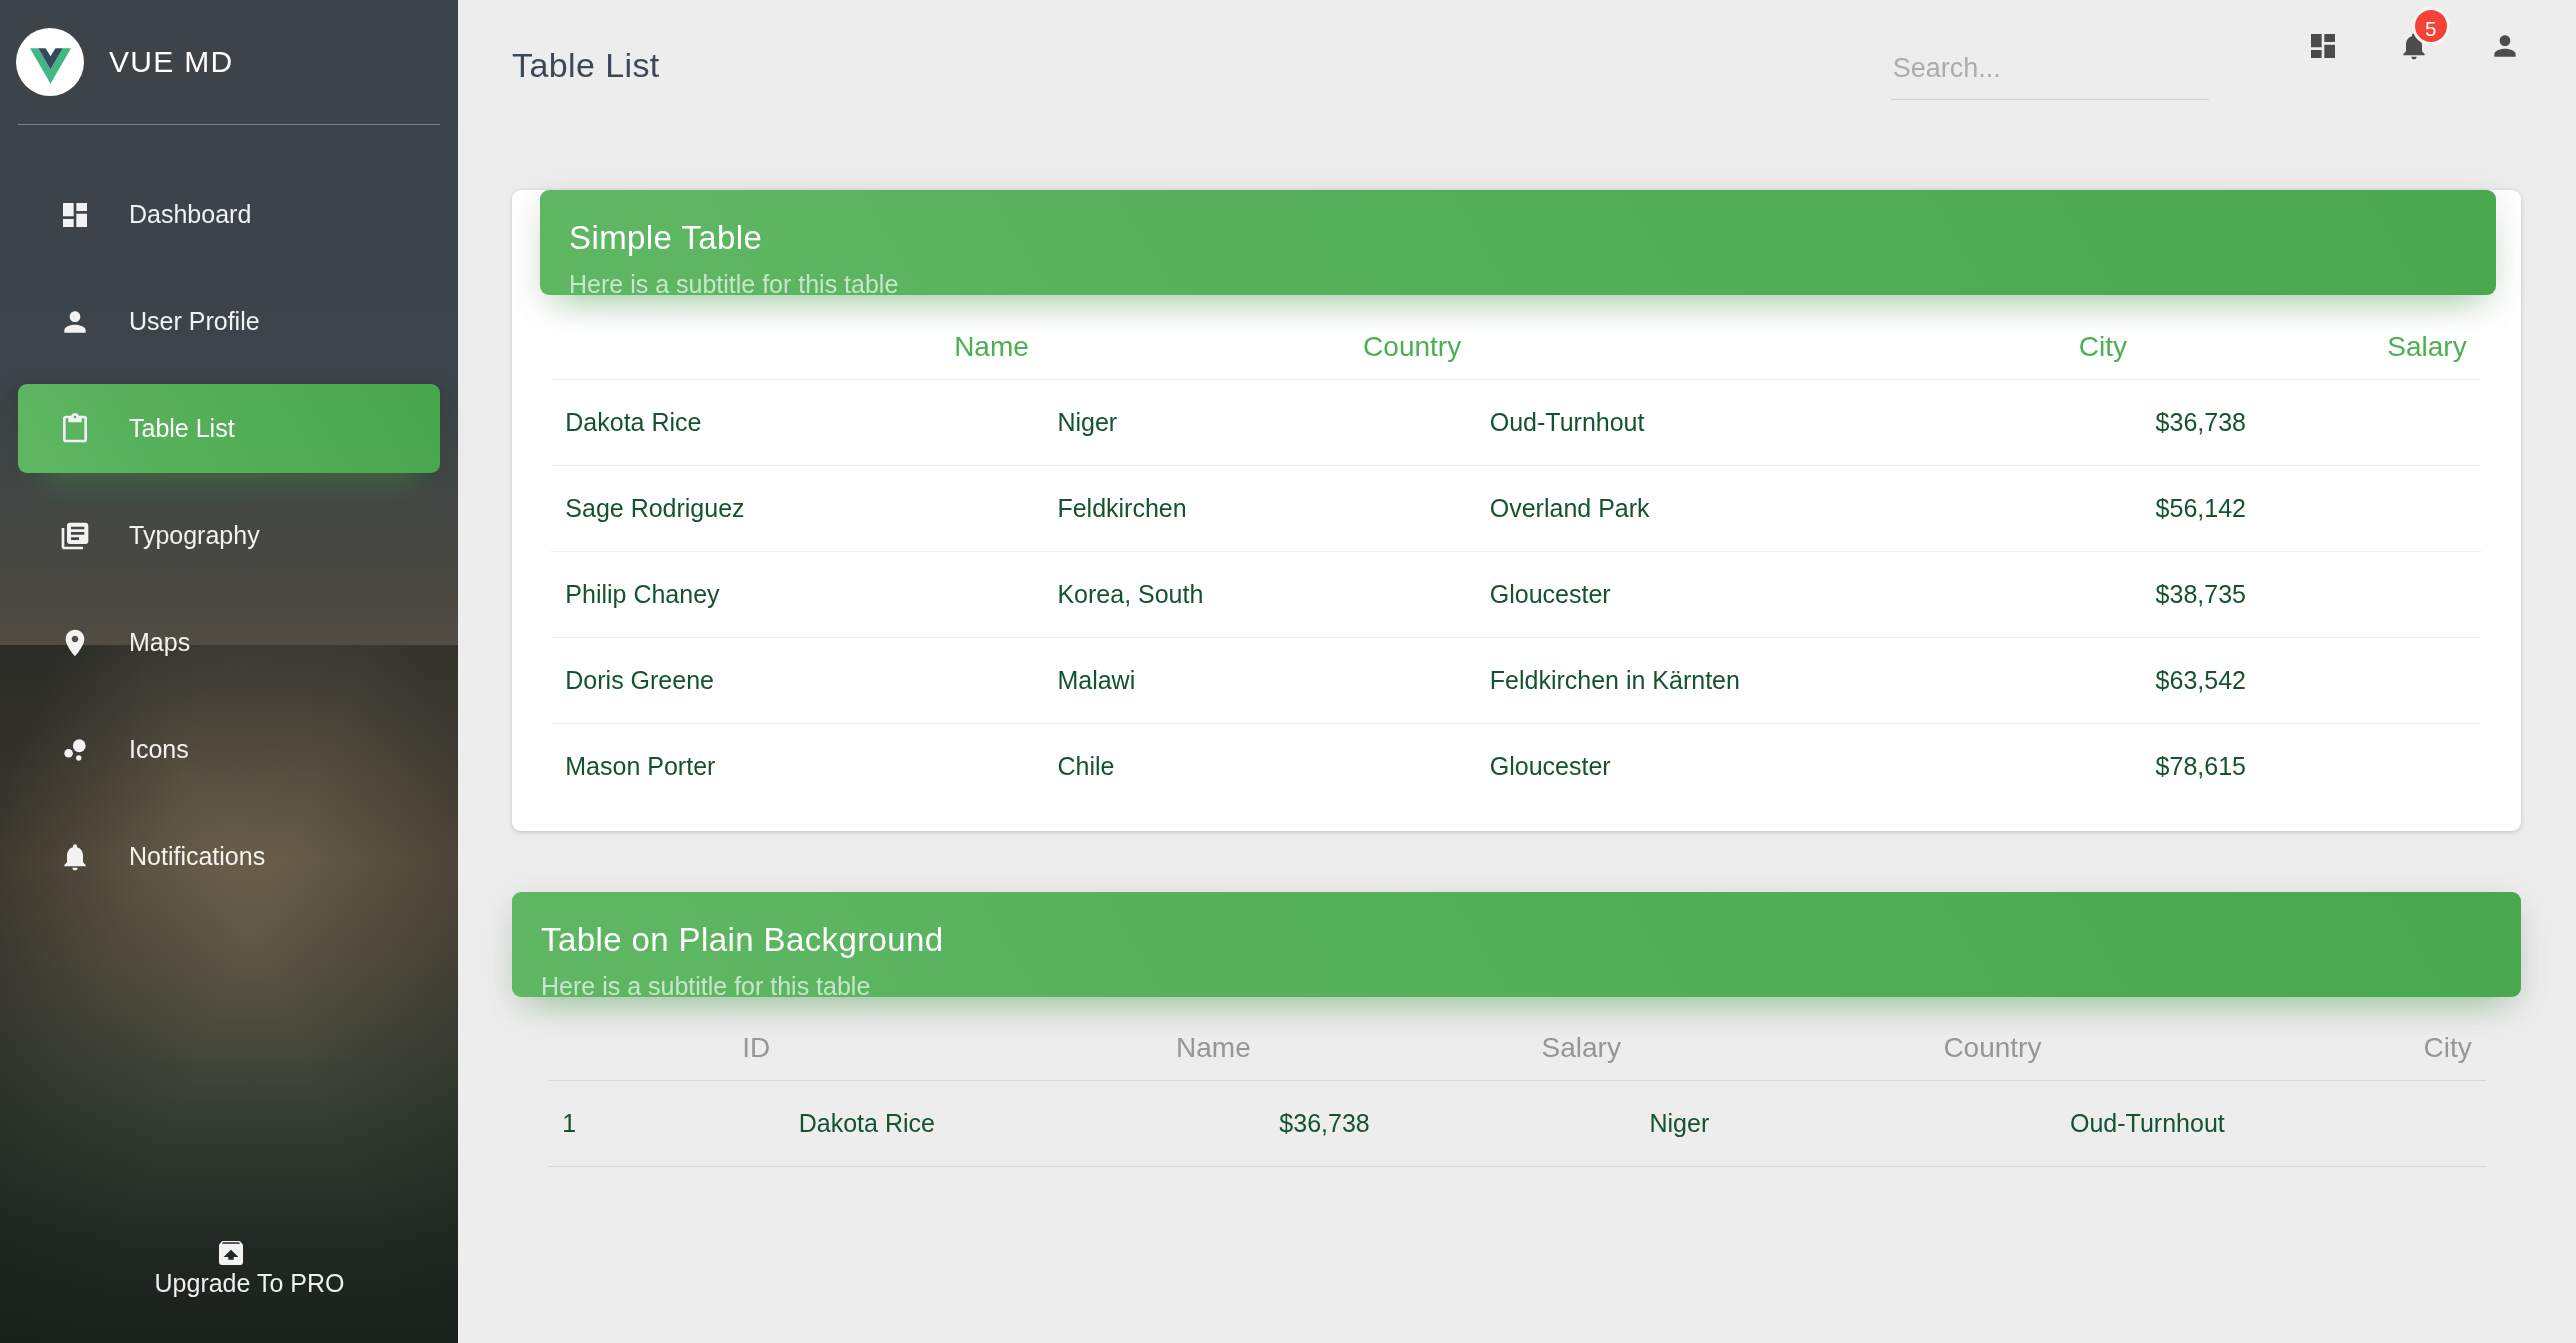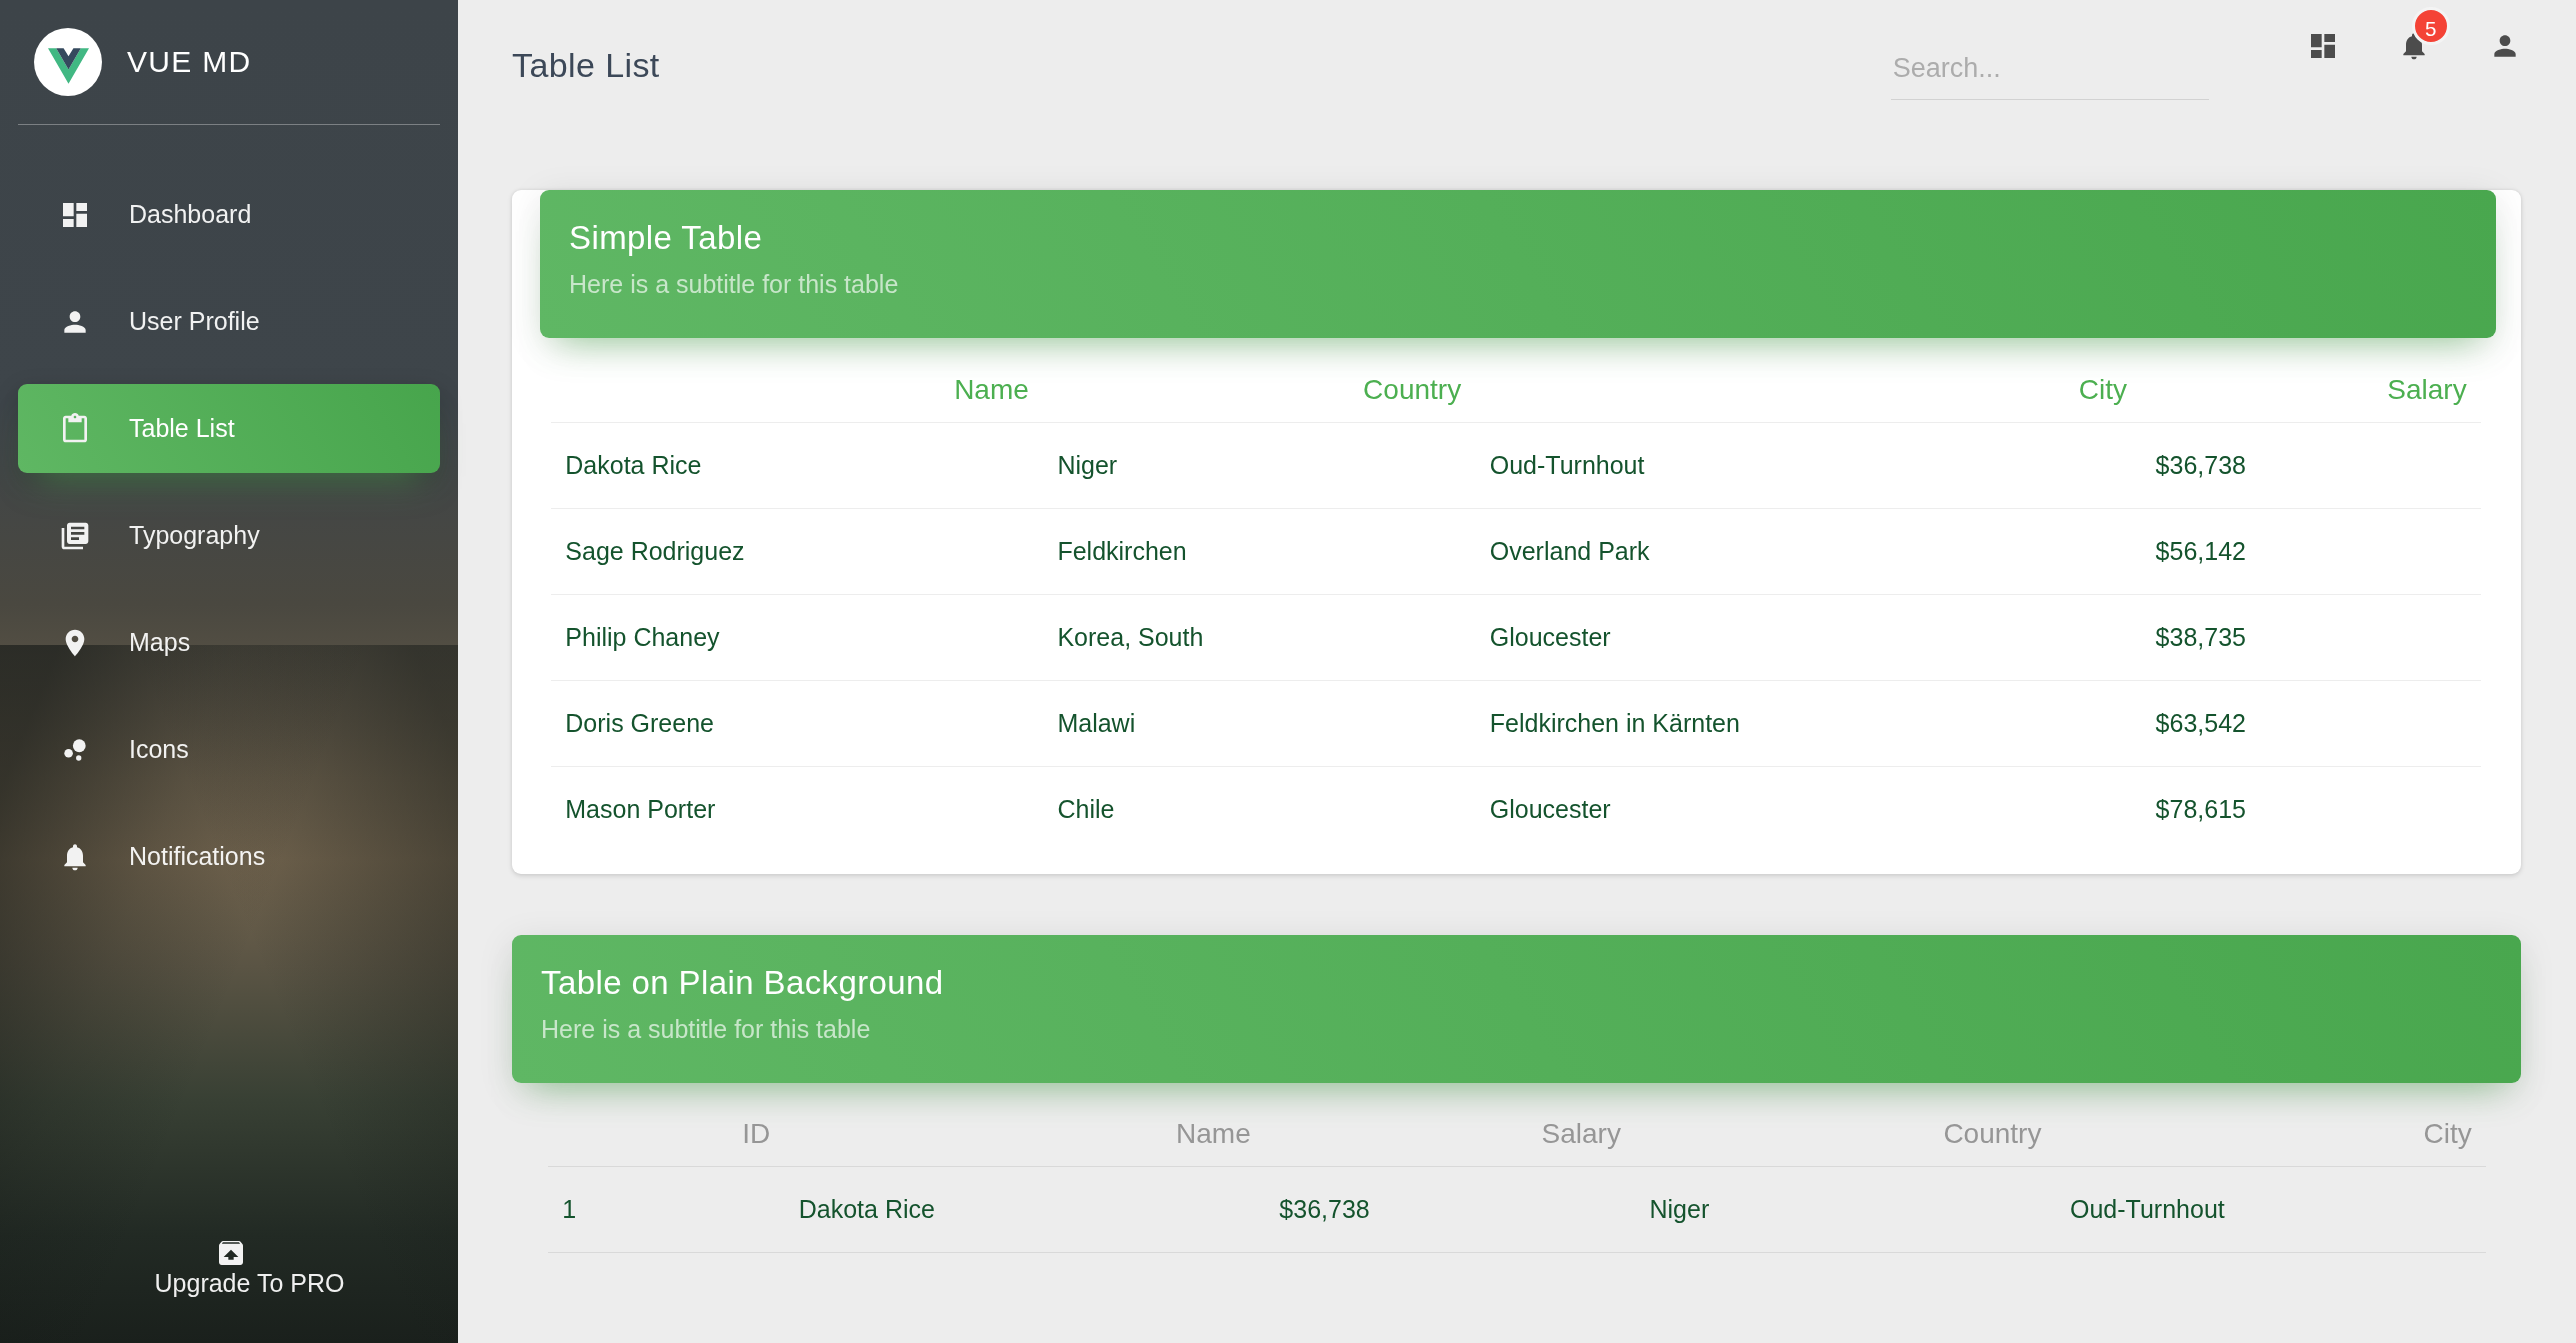--- a/index.html
+++ b/index.html
@@ -10,21 +10,21 @@
   
   .sidebar{position:absolute;left:0;top:0;bottom:0;width:458px;z-index:5;
     background-color:#3d4449;
     background-image:
       linear-gradient(112deg, rgba(20,24,22,.62) 8%, rgba(20,24,22,.22) 32%, rgba(20,24,22,0) 50%),
       linear-gradient(248deg, rgba(22,26,23,.5) 6%, rgba(22,26,23,0) 44%),
       linear-gradient(180deg, #3d4449 0%, #3e454a 30%, #4a4840 45%, #6a5f4c 58%, #73654f 64%, #5a5444 72%, #384034 82%, #222a24 92%, #1a201c 100%);
     background-size:100% 52%,100% 52%,100% 100%;
     background-position:left bottom,right bottom,top;
     background-repeat:no-repeat;}
-  .brand{height:124px;display:flex;align-items:center;padding-left:34px;}
+  .brand{height:124px;display:flex;align-items:center;padding-left:16px;}
   .logo-circle{width:68px;height:68px;border-radius:50%;background:#fff;
     display:flex;align-items:center;justify-content:center;flex:none;}
   .logo-circle svg{width:41px;height:36px;margin-top:7.2px;}
   .brand-name{color:#fff;font-size:30px;letter-spacing:1.3px;margin-left:25px;}
   .sidebar-hr{border-bottom:1.3px solid rgba(255,255,255,.32);margin:0 18px;}
   .nav{margin-top:45px;}
   .nav-item{display:flex;align-items:center;height:89px;margin:0 18px 18px 18px;
     border-radius:9px;padding-left:41px;color:rgba(255,255,255,.93);
     font-size:25px;cursor:pointer;text-decoration:none;}
   .nav-item .ico{width:32px;height:32px;margin-right:38px;flex:none;color:#f2f2f2;}
@@ -46,21 +46,21 @@
   .tb-btn{position:relative;width:32px;height:32px;margin-left:59px;border:none;
     background:none;padding:0;color:#4c4c4c;cursor:pointer;}
   .tb-btn svg{width:32px;height:32px;display:block;}
   .badge{position:absolute;top:-23px;right:-19.7px;width:38px;height:38px;
     border-radius:50%;background:#f44336;color:#fff;font-size:20.6px;line-height:38px;
     text-align:center;border:3.6px solid #f4f4f4;font-family:inherit;}
 
   
   .card{position:relative;background:#fff;border-radius:9px;margin-top:94px;
     padding-bottom:21.5px;box-shadow:0 1.8px 5.4px rgba(0,0,0,.13),0 0 3.6px rgba(0,0,0,.05);}
-  .card-head{height:148px;border-radius:9px;
+  .card-head{height:105px;border-radius:9px;
     background:linear-gradient(60deg,#5fb764,#49a74e);
     box-shadow:0 21.5px 36px -19.7px rgba(76,175,80,.55),0 7.2px 36px 0 rgba(0,0,0,.10);
     padding:29px 0 0 29px;}
   .card > .card-head{margin:-34px 25px 0 28px;}
   .card-head h2{margin:0;color:#fff;font-size:33px;font-weight:400;letter-spacing:0.4px;}
   .card-head p{margin:13.4px 0 0 0;color:rgba(255,255,255,.66);font-size:25px;font-weight:400;}
 
   table{border-collapse:collapse;table-layout:fixed;}
   th{text-align:right;font-weight:400;padding:19.7px 14.3px 0 14.3px;height:84px;vertical-align:middle;}
   td{padding:0 14.3px;height:86px;vertical-align:middle;font-size:25px;color:#14532d;}

